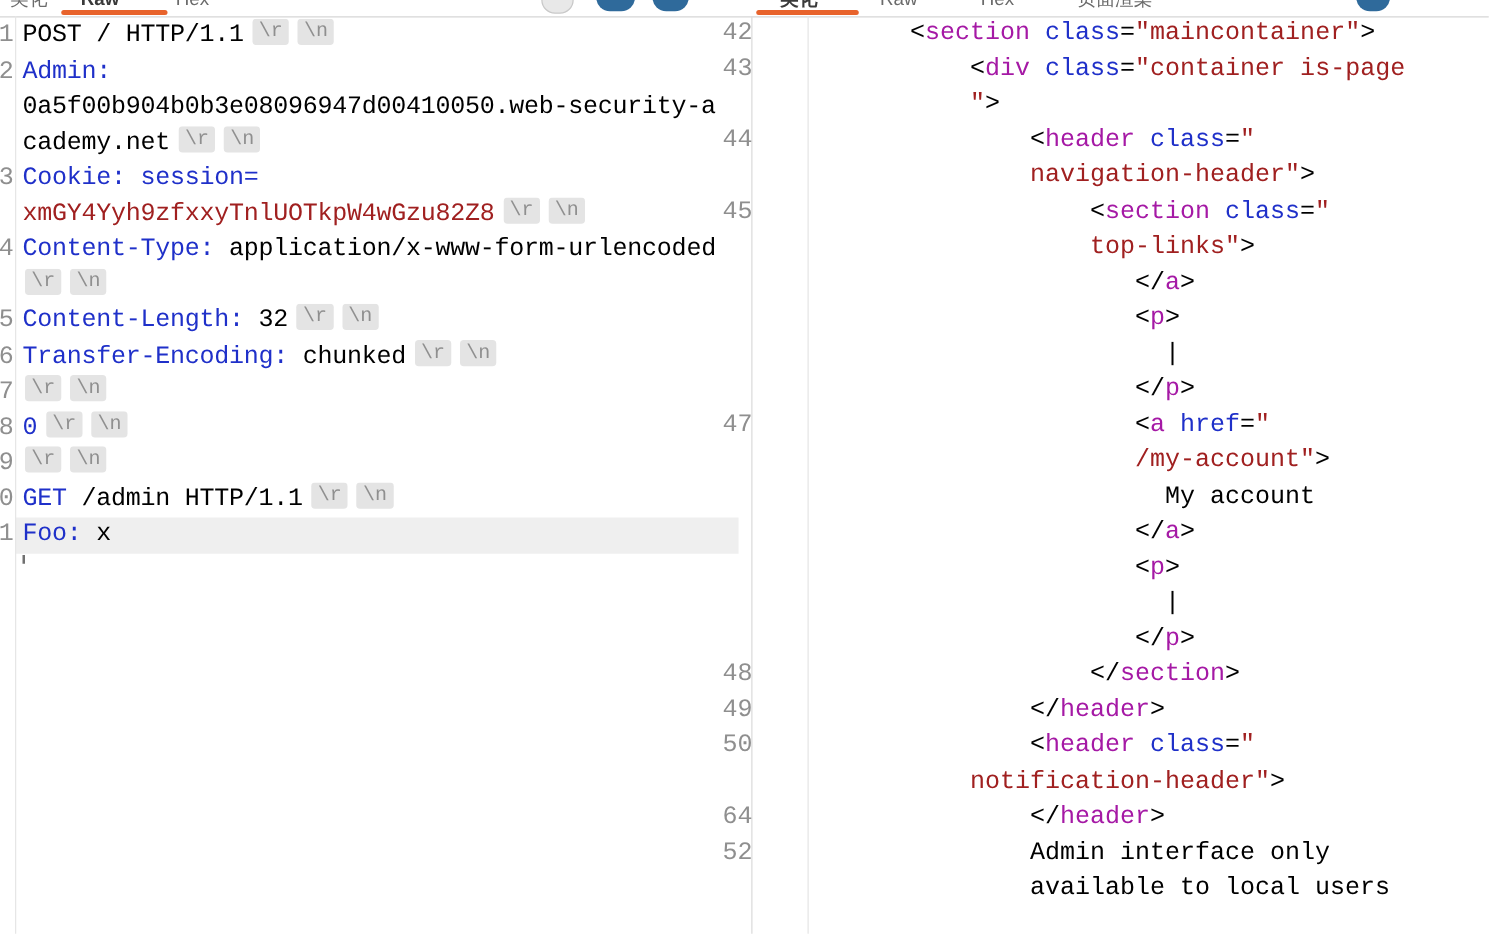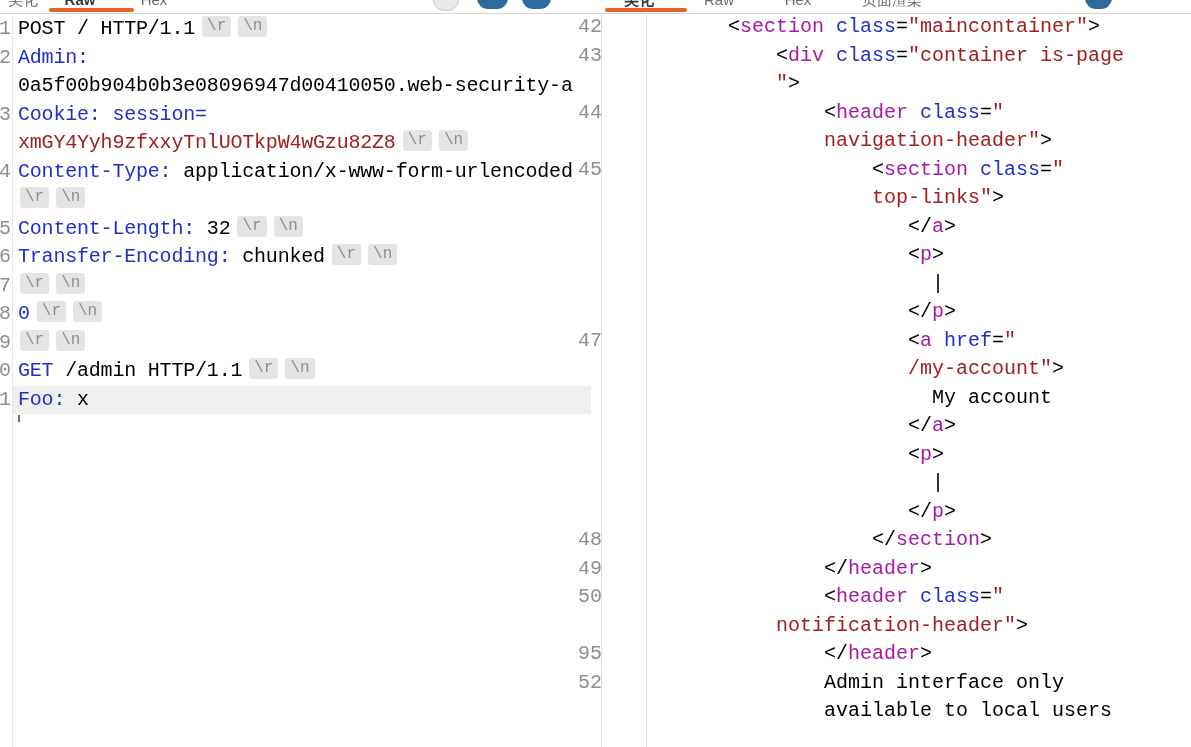--- a/index.html
+++ b/index.html
@@ -75,20 +75,21 @@
   <div class="tab-underline" style="left:605px;width:82px;"></div>
   <div id="btns-right">
       <div class="pillbtn blue" style="left: 1085px; width: 27px;"><span></span></div>
     </div>
 </div>
 
 <div class="panel" id="panel-left">
     <div class="row"><span class="lnL"><i>1</i></span><span class="code"><span class="c-k">POST / HTTP/1.1</span><span class="badge">\r</span><span class="badge">\n</span></span></div>
     <div class="row"><span class="lnL"><i>2</i></span><span class="code"><span class="c-b">Admin:</span></span></div>
     <div class="row"><span class="lnL"><i></i></span><span class="code"><span class="c-k">0a5f00b904b0b3e08096947d00410050.web-security-a</span></span></div>
+    <div class="row"><span class="lnL"><i></i></span><span class="code"><span class="c-k">cademy.net</span><span class="badge">\r</span><span class="badge">\n</span></span></div>
     <div class="row"><span class="lnL"><i>3</i></span><span class="code"><span class="c-b">Cookie: session=</span></span></div>
     <div class="row"><span class="lnL"><i></i></span><span class="code"><span class="c-r">xmGY4Yyh9zfxxyTnlUOTkpW4wGzu82Z8</span><span class="badge">\r</span><span class="badge">\n</span></span></div>
     <div class="row"><span class="lnL"><i>4</i></span><span class="code"><span class="c-b">Content-Type:</span><span class="c-k"> application/x-www-form-urlencoded</span></span></div>
     <div class="row"><span class="lnL"><i></i></span><span class="code"><span class="badge">\r</span><span class="badge">\n</span></span></div>
     <div class="row"><span class="lnL"><i>5</i></span><span class="code"><span class="c-b">Content-Length:</span><span class="c-k"> 32</span><span class="badge">\r</span><span class="badge">\n</span></span></div>
     <div class="row"><span class="lnL"><i>6</i></span><span class="code"><span class="c-b">Transfer-Encoding:</span><span class="c-k"> chunked</span><span class="badge">\r</span><span class="badge">\n</span></span></div>
     <div class="row"><span class="lnL"><i>7</i></span><span class="code"><span class="badge">\r</span><span class="badge">\n</span></span></div>
     <div class="row"><span class="lnL"><i>8</i></span><span class="code"><span class="c-b">0</span><span class="badge">\r</span><span class="badge">\n</span></span></div>
     <div class="row"><span class="lnL"><i>9</i></span><span class="code"><span class="badge">\r</span><span class="badge">\n</span></span></div>
     <div class="row"><span class="lnL"><i>10</i></span><span class="code"><span class="c-b">GET</span><span class="c-k"> /admin HTTP/1.1</span><span class="badge">\r</span><span class="badge">\n</span></span></div>
@@ -115,17 +116,17 @@
     <div class="row"><span class="lnR"></span><span class="code"><span class="ind" style="width: 288px;"></span><span class="c-r">/my-account"</span><span class="c-k">&gt;</span></span></div>
     <div class="row"><span class="lnR"></span><span class="code"><span class="ind" style="width: 312px;"></span><span class="c-k">My account</span></span></div>
     <div class="row"><span class="lnR"></span><span class="code"><span class="ind" style="width: 288px;"></span><span class="c-k">&lt;/</span><span class="c-m">a</span><span class="c-k">&gt;</span></span></div>
     <div class="row"><span class="lnR"></span><span class="code"><span class="ind" style="width: 288px;"></span><span class="c-k">&lt;</span><span class="c-m">p</span><span class="c-k">&gt;</span></span></div>
     <div class="row"><span class="lnR"></span><span class="code"><span class="ind" style="width: 312px;"></span><span class="c-k">|</span></span></div>
     <div class="row"><span class="lnR"></span><span class="code"><span class="ind" style="width: 288px;"></span><span class="c-k">&lt;/</span><span class="c-m">p</span><span class="c-k">&gt;</span></span></div>
     <div class="row"><span class="lnR">48</span><span class="code"><span class="ind" style="width: 252px;"></span><span class="c-k">&lt;/</span><span class="c-m">section</span><span class="c-k">&gt;</span></span></div>
     <div class="row"><span class="lnR">49</span><span class="code"><span class="ind" style="width: 204px;"></span><span class="c-k">&lt;/</span><span class="c-m">header</span><span class="c-k">&gt;</span></span></div>
     <div class="row"><span class="lnR">50</span><span class="code"><span class="ind" style="width: 204px;"></span><span class="c-k">&lt;</span><span class="c-m">header</span><span class="c-k"> </span><span class="c-b">class</span><span class="c-k">=</span><span class="c-r">"</span></span></div>
     <div class="row"><span class="lnR"></span><span class="code"><span class="ind" style="width: 156px;"></span><span class="c-r">notification-header"</span><span class="c-k">&gt;</span></span></div>
-    <div class="row"><span class="lnR">95</span><span class="code"><span class="ind" style="width: 204px;"></span><span class="c-k">&lt;/</span><span class="c-m">header</span><span class="c-k">&gt;</span></span></div>
+    <div class="row"><span class="lnR">64</span><span class="code"><span class="ind" style="width: 204px;"></span><span class="c-k">&lt;/</span><span class="c-m">header</span><span class="c-k">&gt;</span></span></div>
     <div class="row"><span class="lnR">52</span><span class="code"><span class="ind" style="width: 204px;"></span><span class="c-k">Admin interface only</span></span></div>
     <div class="row"><span class="lnR"></span><span class="code"><span class="ind" style="width: 204px;"></span><span class="c-k">available to local users</span></span></div>
   </div>
 <div class="gutterline" style="left:646px;"></div>
 
 </body></html>

